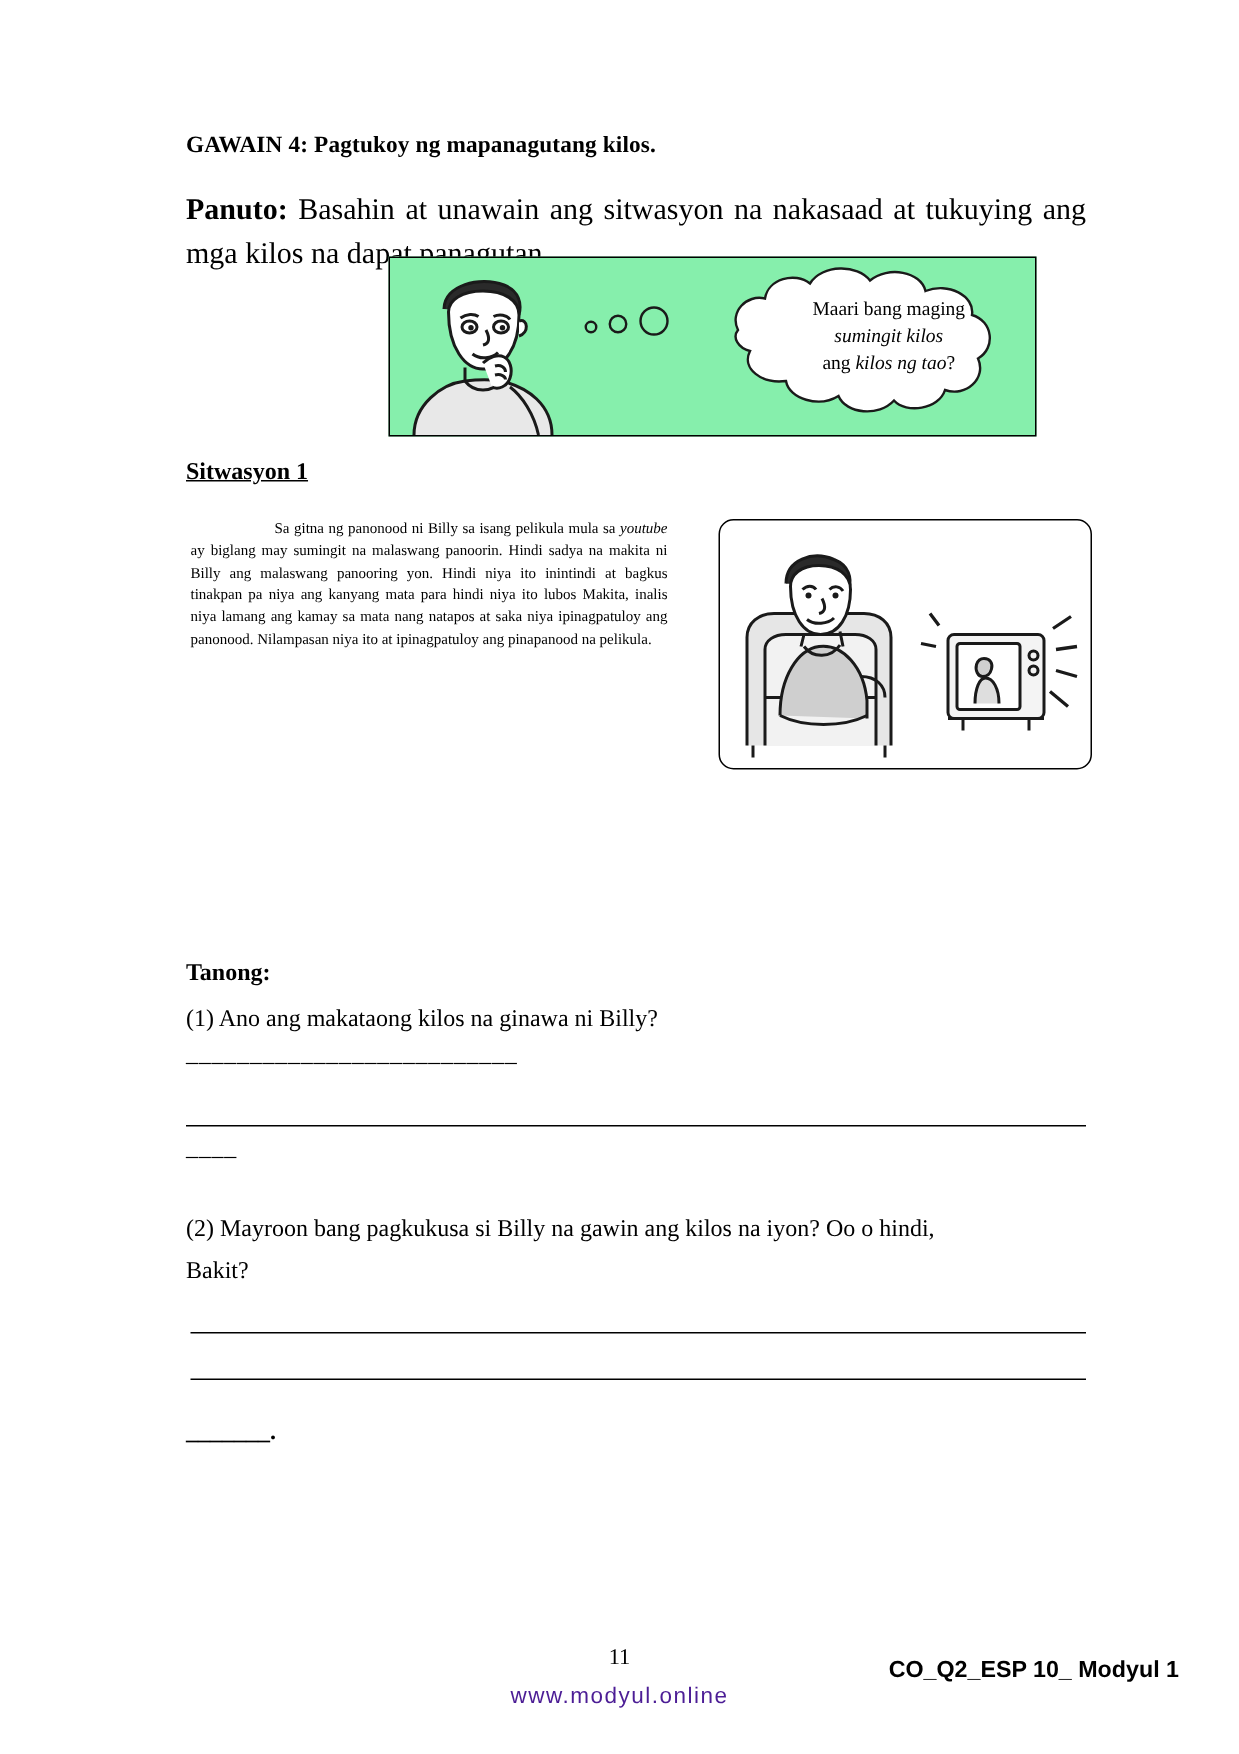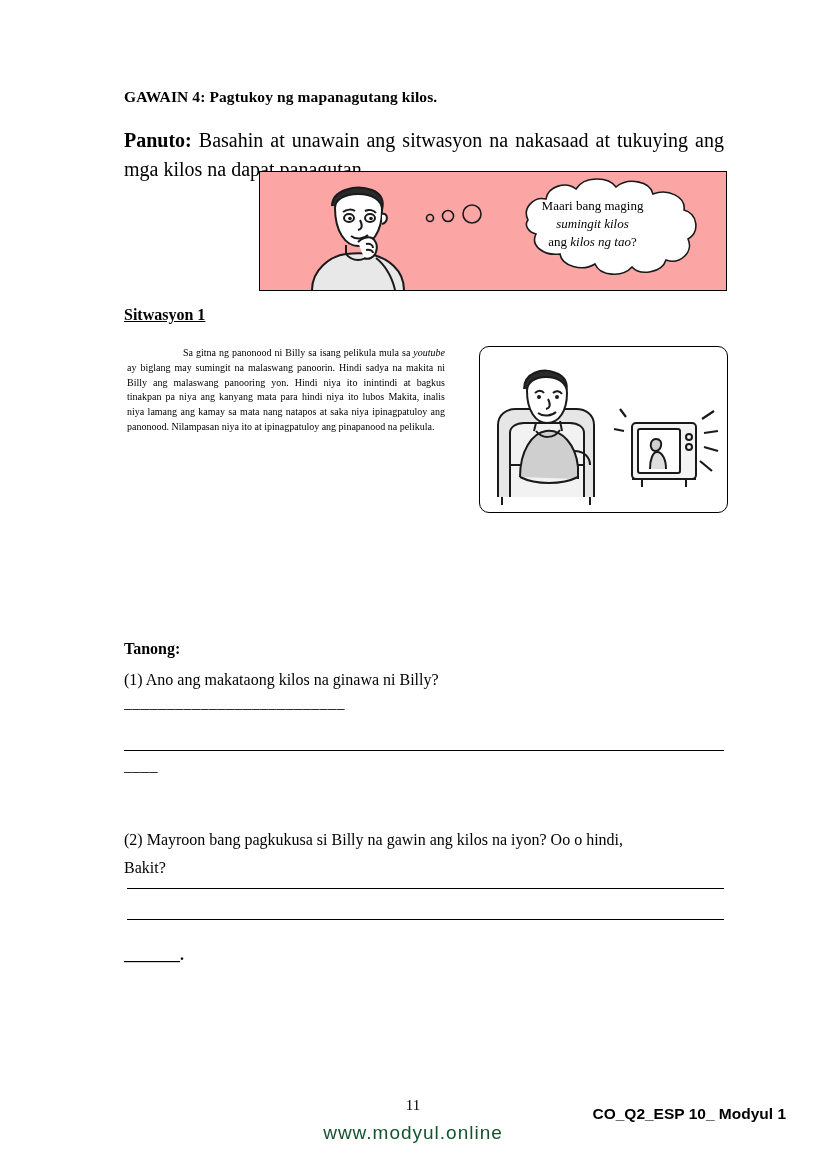--- a/index.html
+++ b/index.html
@@ -43,23 +43,22 @@
   .panuto b { font-weight: bold; }
 
   
   .comic-box {
     position: absolute;
     left: 135px;
     top: 83px;
     width: 430px;
     height: 118px;
     border: 1.6px solid #000;
-    background: #fca5a5;
+    background: #86efac;
     overflow: hidden;
-    padding-left: 36px;
   }
 
   .sitwasyon {
     position: absolute;
     left: 0;
     top: 218px;
     font-size: 16px;
     font-weight: bold;
     text-decoration: underline;
   }
@@ -100,21 +99,21 @@
   .q1 {
     position: absolute;
     left: 0;
     top: 583px;
     font-size: 16px;
     text-align: center;
   }
   .q2 {
     position: absolute;
     left: 0;
-    top: 738px;
+    top: 718px;
     width: 600px;
     font-size: 16px;
     line-height: 1.75;
   }
 
   .rule {
     position: absolute;
     height: 0;
     border-bottom: 1.1px solid #000;
   }
@@ -145,22 +144,22 @@
     font-size: 15.5px;
     font-weight: bold;
     font-family: "Liberation Sans", sans-serif;
   }
   .watermark {
     position: absolute;
     left: 0;
     right: 0;
     top: 1122px;
     text-align: center;
-    font-size: 19px;
-    color: #14532d;
+    font-size: 15px;
+    color: #4c1d95;
     font-family: "Liberation Sans", sans-serif;
     letter-spacing: 1px;
   }
 
   .bubble-text {
     position: absolute;
     left: 245px;
     top: 25px;
     width: 175px;
     text-align: center;

